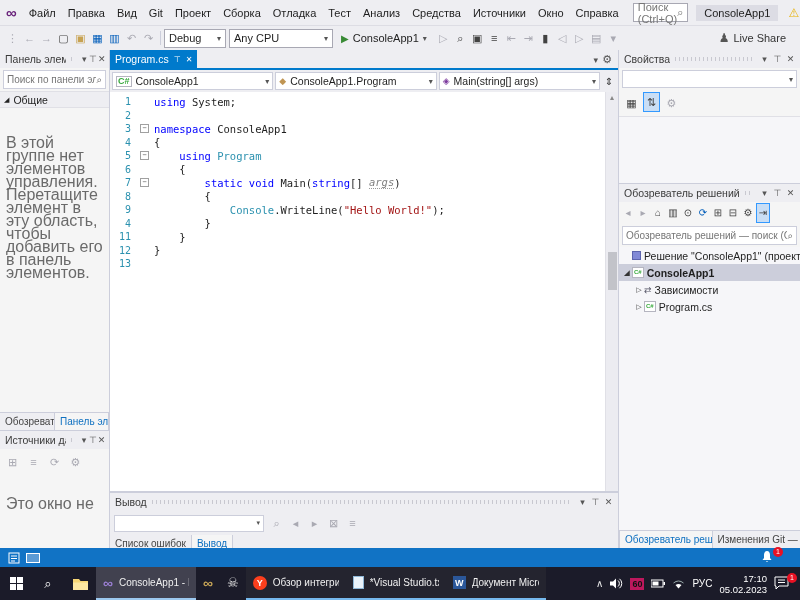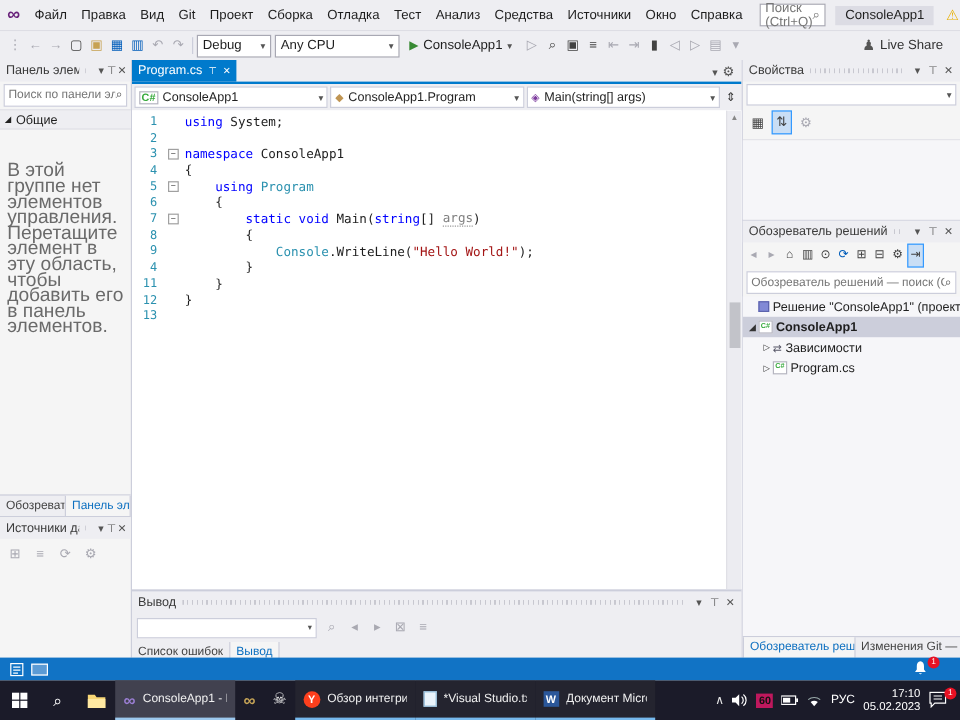--- a/index.html
+++ b/index.html
@@ -61,21 +61,21 @@
   .nav-dd{flex:1;height:18px;background:#fff;border:1px solid #CCCEDB;display:flex;align-items:center;padding:0 3px;font-size:10.5px;overflow:hidden;white-space:nowrap;}
   .nav-dd .nico{margin-right:4px;font-size:9px;}
   .nav-dd .dda{margin-left:auto;color:#555;font-size:8px;}
   .split-handle{width:14px;text-align:center;color:#333;font-size:10px;}
   .code-area{flex:1;position:relative;background:#fff;overflow:hidden;padding-top:3px;}
   .cl{display:flex;height:13.5px;font-family:"DejaVu Sans Mono",monospace;font-size:10.5px;white-space:pre;align-items:center;}
   .ln{width:30px;text-align:right;padding-right:9px;color:#2B91AF;flex:none;font-size:10px;}
   .fold{width:14px;flex:none;display:flex;align-items:center;}
   .foldbox{display:inline-block;width:9px;height:9px;border:1px solid #A0A0A0;background:#fff;color:#555;font-size:7px;line-height:7px;text-align:center;}
   .tok-k{color:#0000FF;} .tok-t{color:#2B91AF;} .tok-s{color:#A31515;} .tok-p{color:#1e1e1e;}
-  .tok-a{color:#808080;border-bottom:1px dotted #999;}
+  .tok-a{color:#808080;border-bottom:1px dotted #999;font-style:italic;}
   .vscroll{position:absolute;top:0;right:0;width:13px;bottom:0;background:#ECECF1;border-left:1px solid #E0E0E6;}
   .vscroll .up{display:block;text-align:center;color:#888;font-size:8px;line-height:12px;}
   .vthumb{position:absolute;top:160px;left:2px;width:9px;height:38px;background:#C2C3C9;}
   .editor-status{height:18px;display:flex;align-items:center;background:#EEEEF2;border-top:1px solid #CCCEDB;padding:0 6px;gap:6px;flex:none;font-size:10.5px;color:#333;}
   .zoom-dd{background:#fff;border:1px solid #CCCEDB;height:15px;display:flex;align-items:center;padding:0 3px;width:48px;}
   .zoom-dd .dda{margin-left:auto;font-size:7px;color:#555;}
   .ok-dot{width:11px;height:11px;border-radius:50%;background:#388A34;color:#fff;font-size:7px;line-height:11px;text-align:center;flex:none;}
   .es-right{margin-left:auto;display:flex;gap:18px;color:#333;}
   
   .output{height:57px;border-top:2px solid #CCCEDB;background:#EEEEF2;display:flex;flex-direction:column;flex:none;}
@@ -233,20 +233,21 @@
           <span class="hctl">▾</span>
           <span class="hctl">⊤</span>
           <span class="hctl">✕</span>
         </div>
         <div class="ds-icons" id="ds-icons">
             <span class="tbi dim">⊞</span>
             <span class="tbi dim">≡</span>
             <span class="tbi dim">⟳</span>
             <span class="tbi dim">⚙</span>
           </div>
+        <div class="empty-text" style="padding-top:22px">Это окно не</div>
       </div>
     </div>
 
     <div class="editcol">
       <div class="tabstrip">
         <div class="doc-tab">
           <span>Program.cs</span>
           <span class="ti">⊤</span>
           <span class="ti">✕</span>
         </div>

